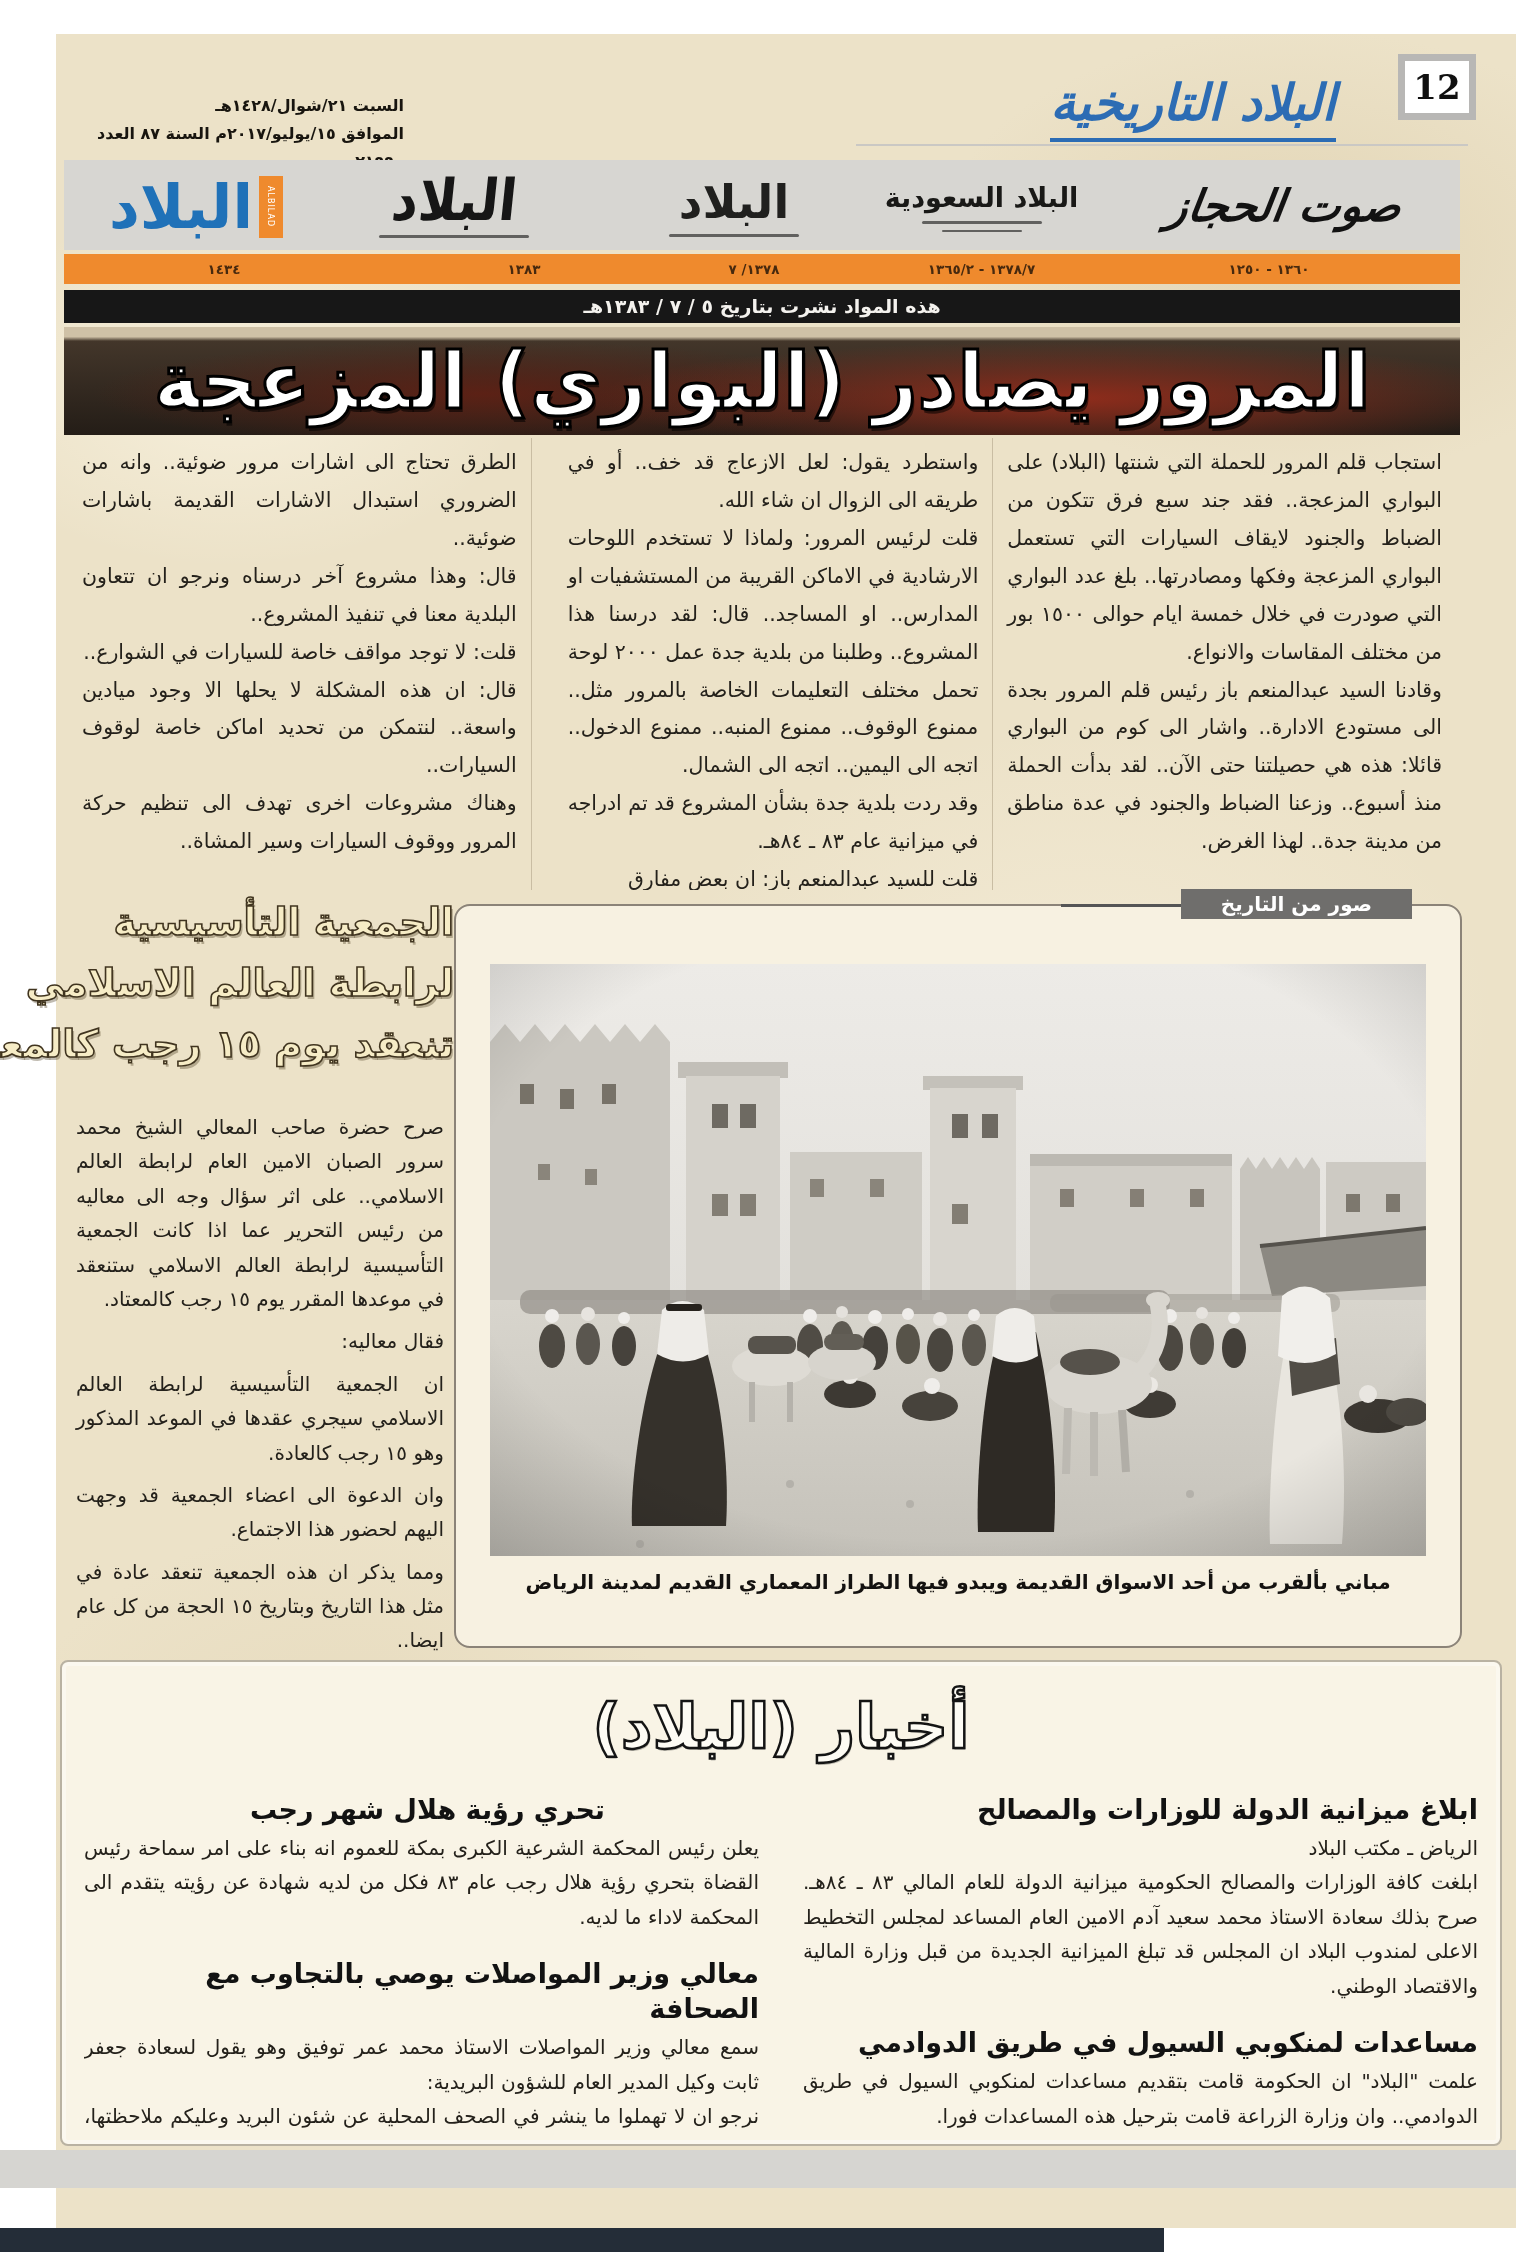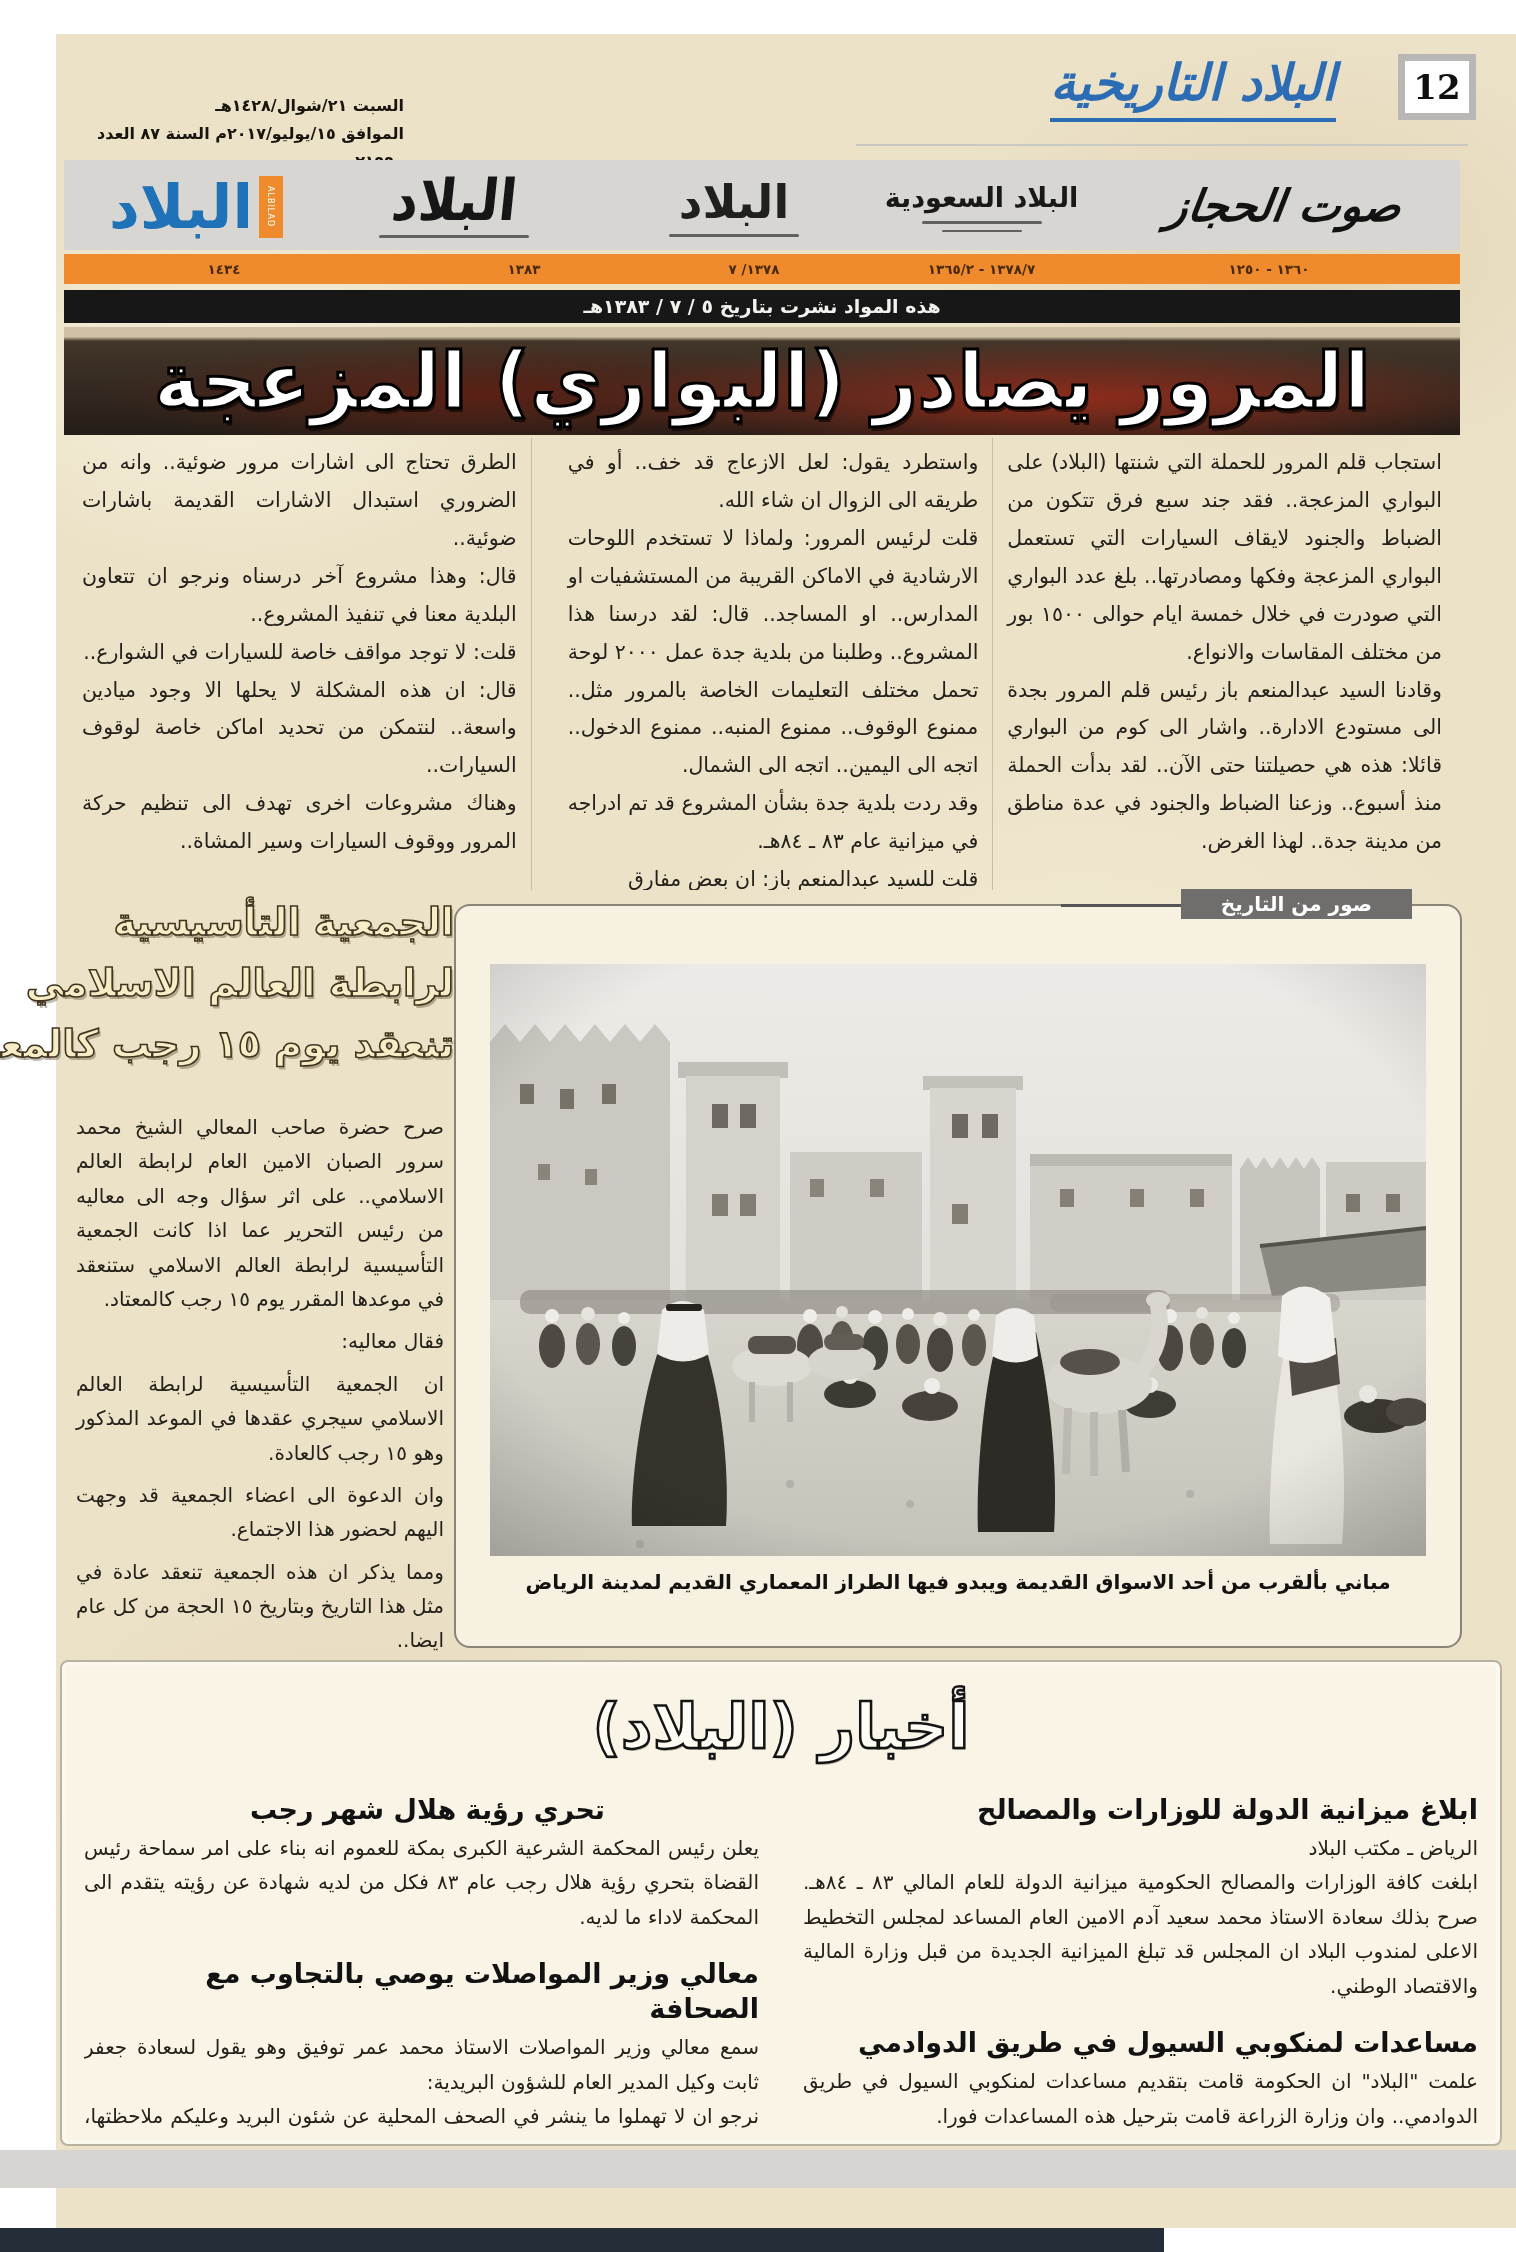--- a/index.html
+++ b/index.html
@@ -11,21 +11,21 @@
            radial-gradient(420px 260px at 12% 16%, rgba(255,250,235,.55), rgba(255,250,235,0) 70%),
            radial-gradient(520px 320px at 85% 10%, rgba(214,197,158,.45), rgba(214,197,158,0) 70%),
            radial-gradient(600px 420px at 70% 45%, rgba(248,241,224,.5), rgba(248,241,224,0) 70%),
            radial-gradient(500px 380px at 20% 80%, rgba(219,203,167,.35), rgba(219,203,167,0) 70%),
            #ece2c8;}
 
   
   .dates{position:absolute;left:18px;top:58px;width:330px;direction:rtl;
          font-size:16px;font-weight:bold;line-height:1.75;color:#18150f;}
   .logo-title{position:absolute;left:934px;top:20px;width:406px;height:88px;
-              display:flex;align-items:flex-start;justify-content:center;
+              display:flex;align-items:flex-end;justify-content:center;
               font-size:50px;font-weight:900;font-style:italic;color:#2c6cb4;direction:rtl;}
   .logo-title span{border-bottom:4px solid #2c6cb4;padding-bottom:6px;}
   .page-box{position:absolute;left:1342px;top:20px;width:64px;height:52px;
             border:7px solid #b8b7b5;background:#fff;display:flex;align-items:center;justify-content:center;
             font-family:"DejaVu Serif",serif;font-size:34px;font-weight:bold;color:#101010;}
   .header-rule{position:absolute;left:800px;top:110px;width:612px;height:2px;background:#cac8c4;}
 
   
   .masthead{position:absolute;left:8px;top:126px;width:1396px;height:90px;background:#d7d6d2;}
   .mh{position:absolute;display:flex;flex-direction:column;align-items:center;justify-content:center;}

